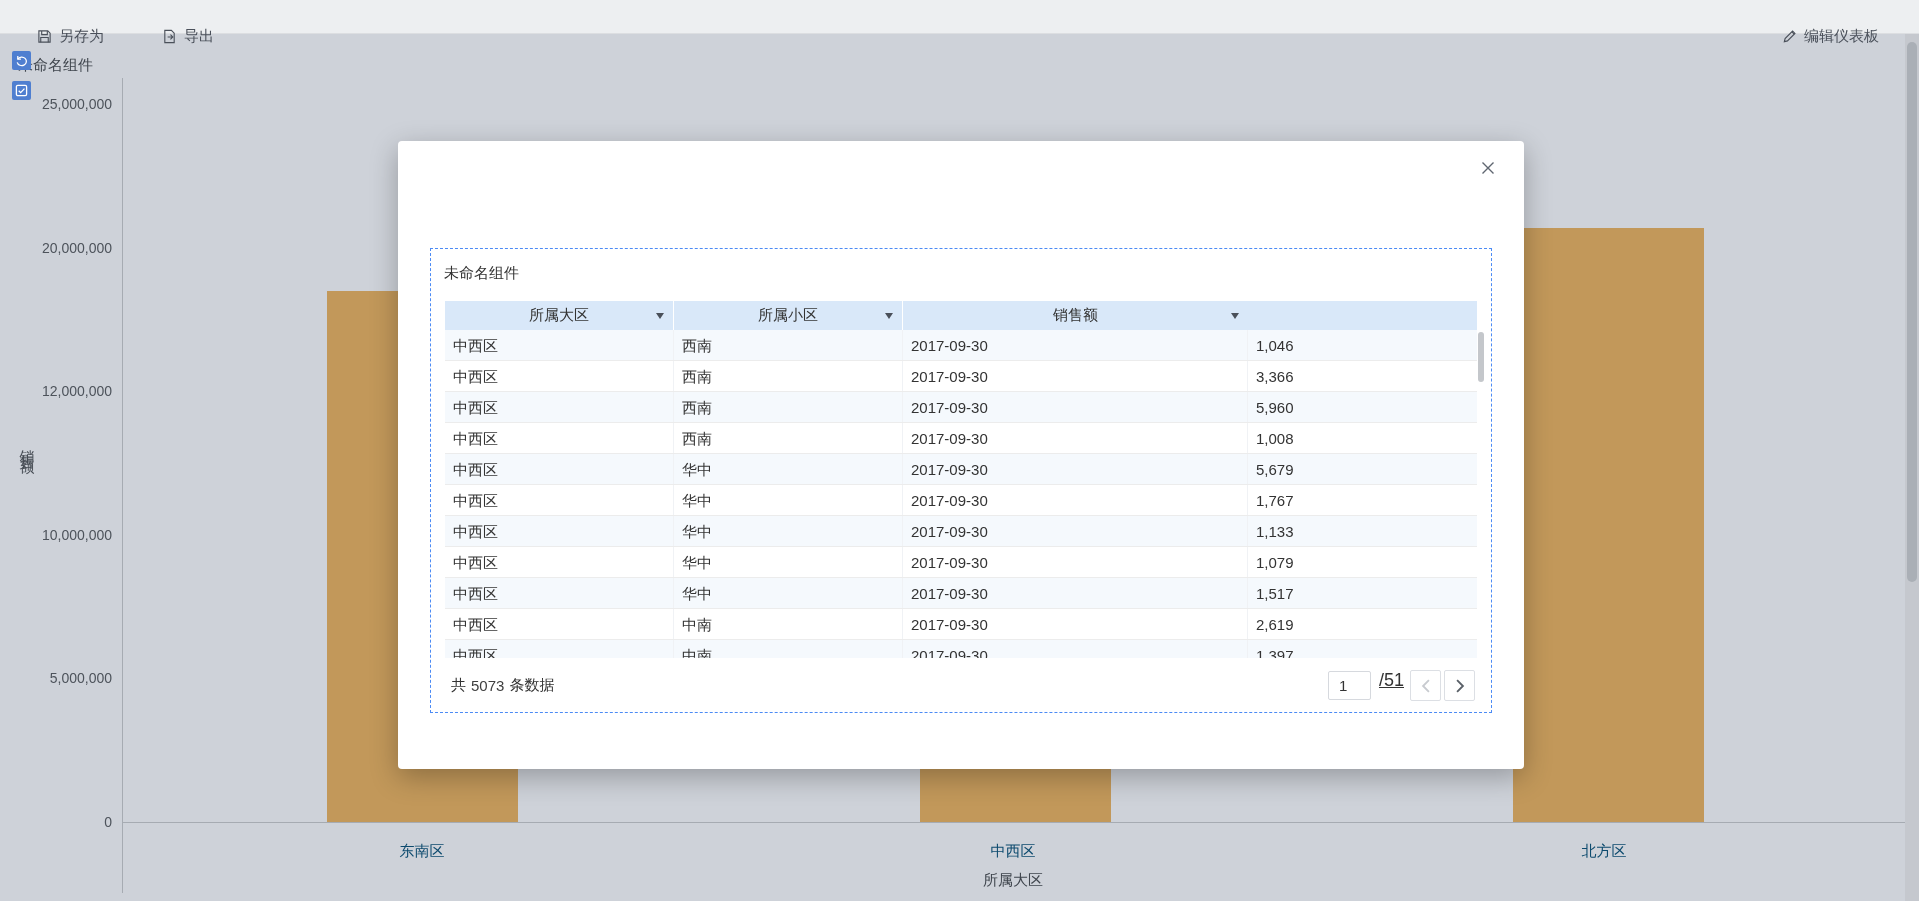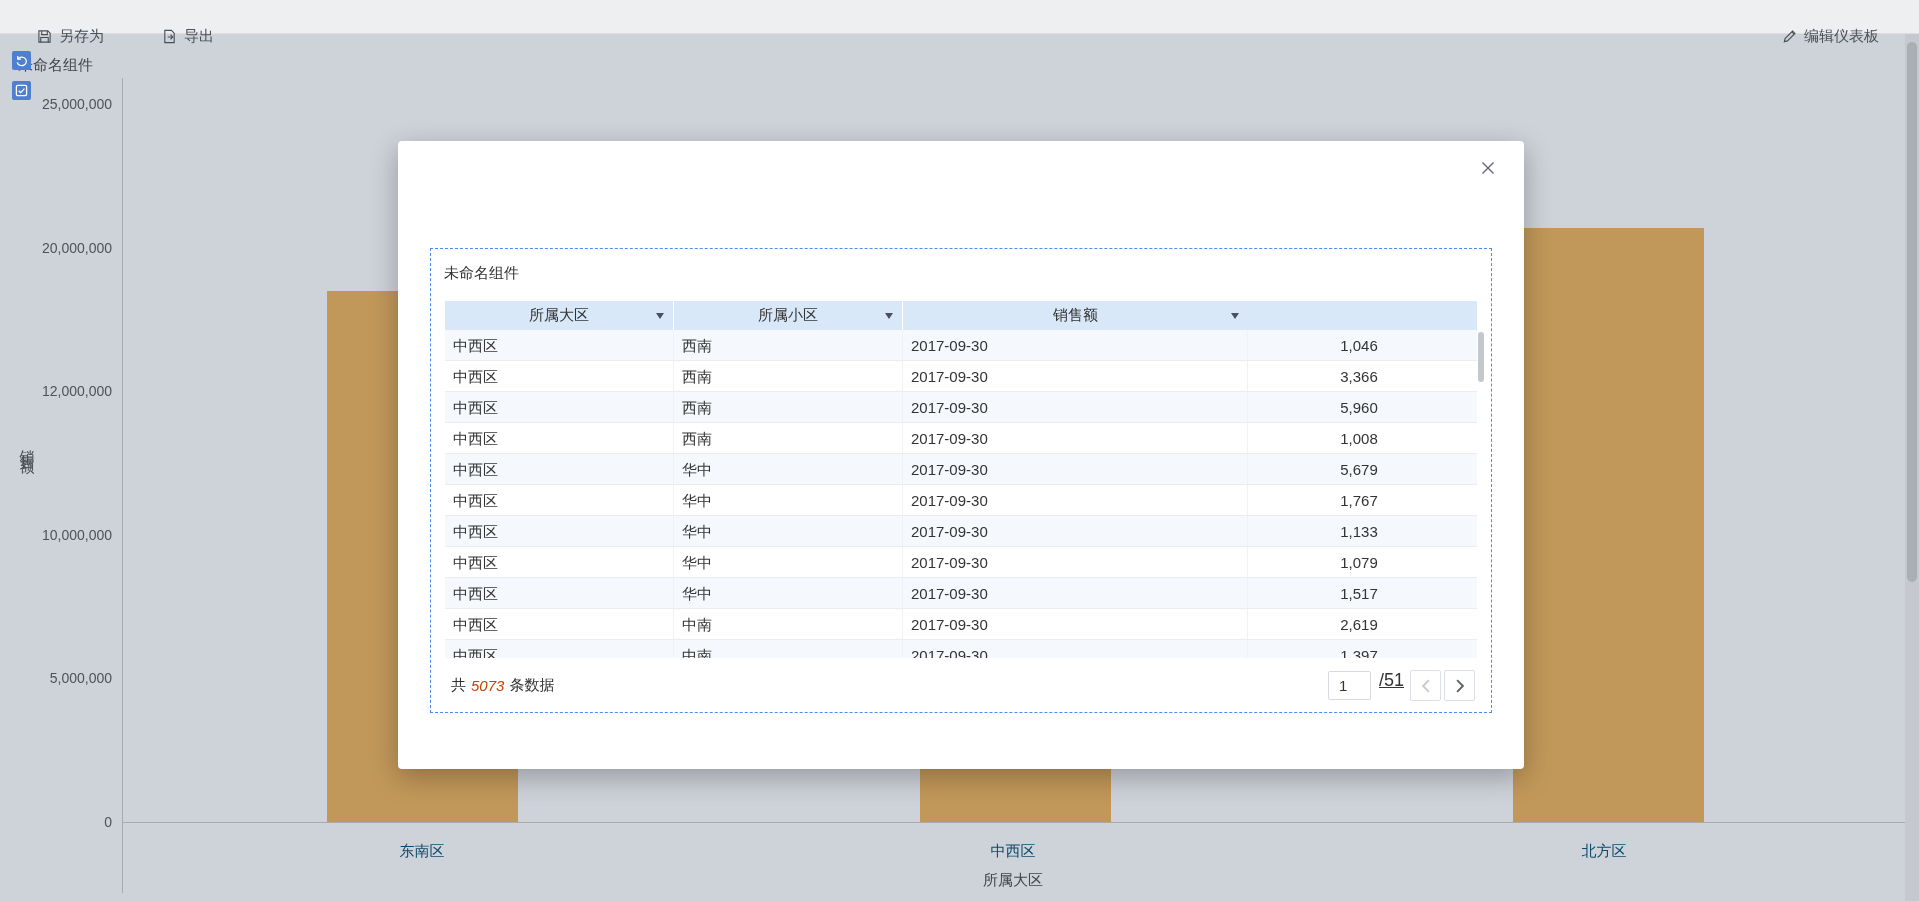--- a/index.html
+++ b/index.html
@@ -71,27 +71,27 @@
     position:absolute;right:9px;top:12px;width:0;height:0;cursor:pointer;
     border-left:4.5px solid transparent;border-right:4.5px solid transparent;border-top:6px solid #4a505a;
   }
   .tbody{height:328px;overflow:hidden;}
   .tr{
     display:grid;grid-template-columns:229px 229px 345px 229px;height:31px;line-height:31px;
     font-size:15px;color:#333;border-bottom:1px solid #ececec;box-sizing:border-box;background:#fff;
   }
   .tr:nth-child(odd){background:#f5f9fd;}
   .td{padding:0 8px;border-right:1px solid #f0f2f5;box-sizing:border-box;overflow:hidden;white-space:nowrap;}
-  .td:last-child{text-align:center;padding-right:15px;border-right:none;}
+  .td:last-child{text-align:left;padding-right:15px;border-right:none;}
   .table-scroll-thumb{position:absolute;left:1047px;top:83px;width:6px;height:50px;border-radius:3px;background:#c4c7cb;cursor:pointer;}
   .widget-footer{
     position:absolute;left:20px;bottom:11px;height:31px;display:flex;align-items:center;
     font-size:15px;color:#333;gap:5px;
   }
-  .count-blue{color:#c2410c;font-style:italic;}
+  .count-blue{color:#404040;}
   .pager{position:absolute;right:16px;bottom:11px;height:31px;display:flex;align-items:center;}
   .page-input{
     width:43px;height:29px;box-sizing:border-box;border:1px solid #d6d9de;border-radius:2px;
     font-size:15px;color:#333;padding:0 0 0 10px;outline:none;background:#fff;
     font-family:"Liberation Sans","DejaVu Sans",sans-serif;
   }
   .page-total{margin:0 6px 11px 8px;font-size:18px;color:#333;text-decoration:underline;}
   .pg-btn{
     width:31px;height:31px;box-sizing:border-box;border:1px solid #dcdfe4;border-radius:2px;
     background:#fff;display:flex;align-items:center;justify-content:center;cursor:pointer;

